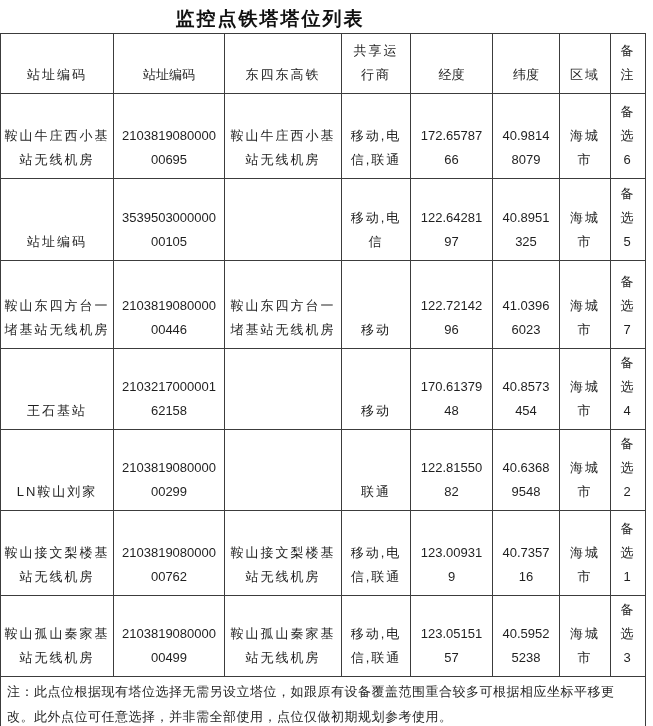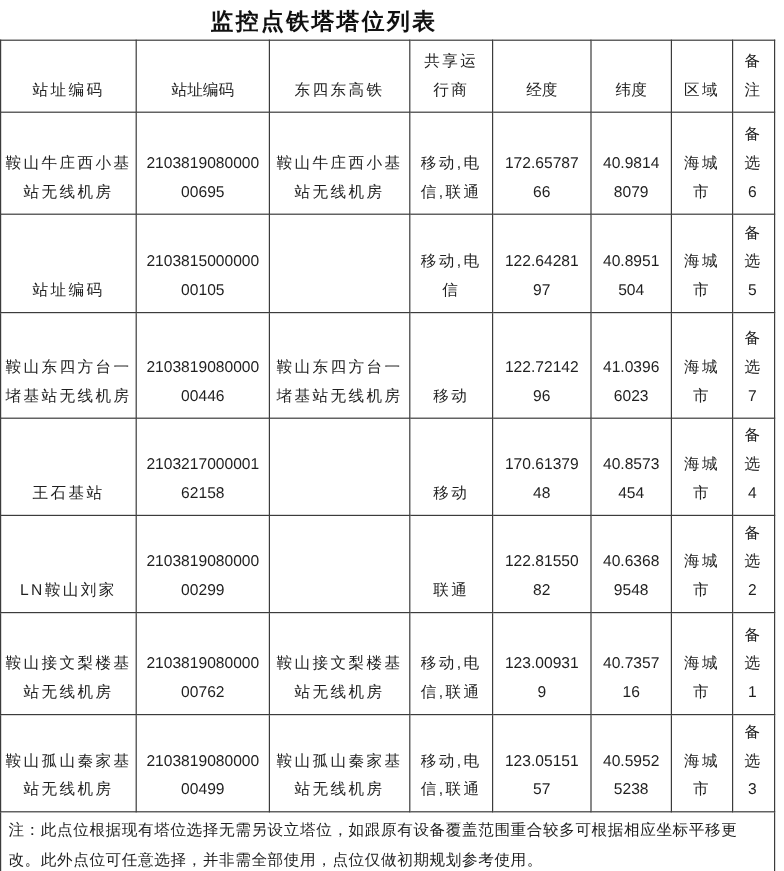--- a/index.html
+++ b/index.html
@@ -98,29 +98,29 @@
         <td>40.9814
 8079</td>
         <td>海城
 市</td>
         <td>备
 选
 6</td>
       </tr>
       <tr style="height:82px">
         <td>站址编码</td>
-        <td>2103815000000
+        <td>3539503000000
 00105</td>
         <td></td>
         <td>移动,电
 信</td>
         <td>122.64281
 97</td>
         <td>40.8951
-504</td>
+325</td>
         <td>海城
 市</td>
         <td>备
 选
 5</td>
       </tr>
       <tr style="height:88px">
         <td>鞍山东四方台一
 堵基站无线机房</td>
         <td>2103819080000

